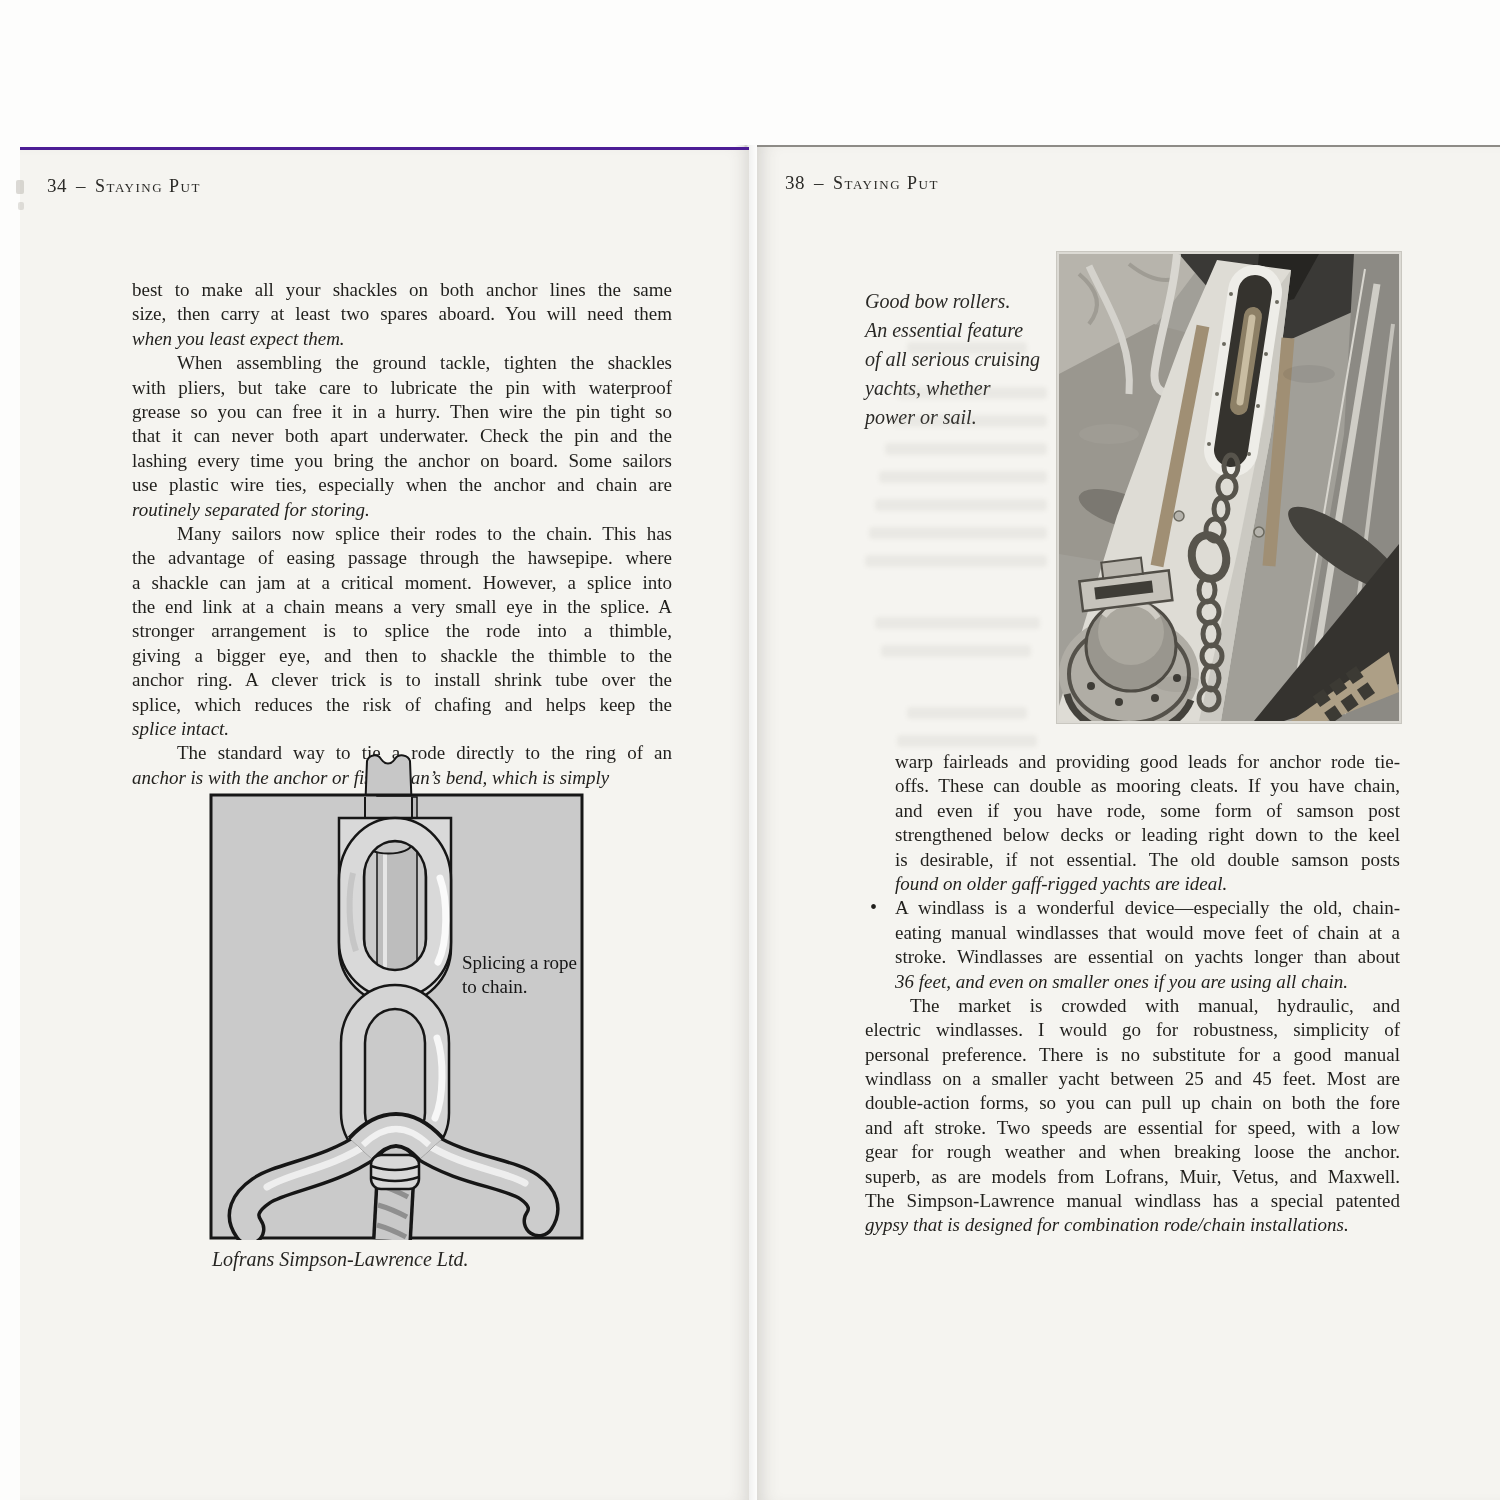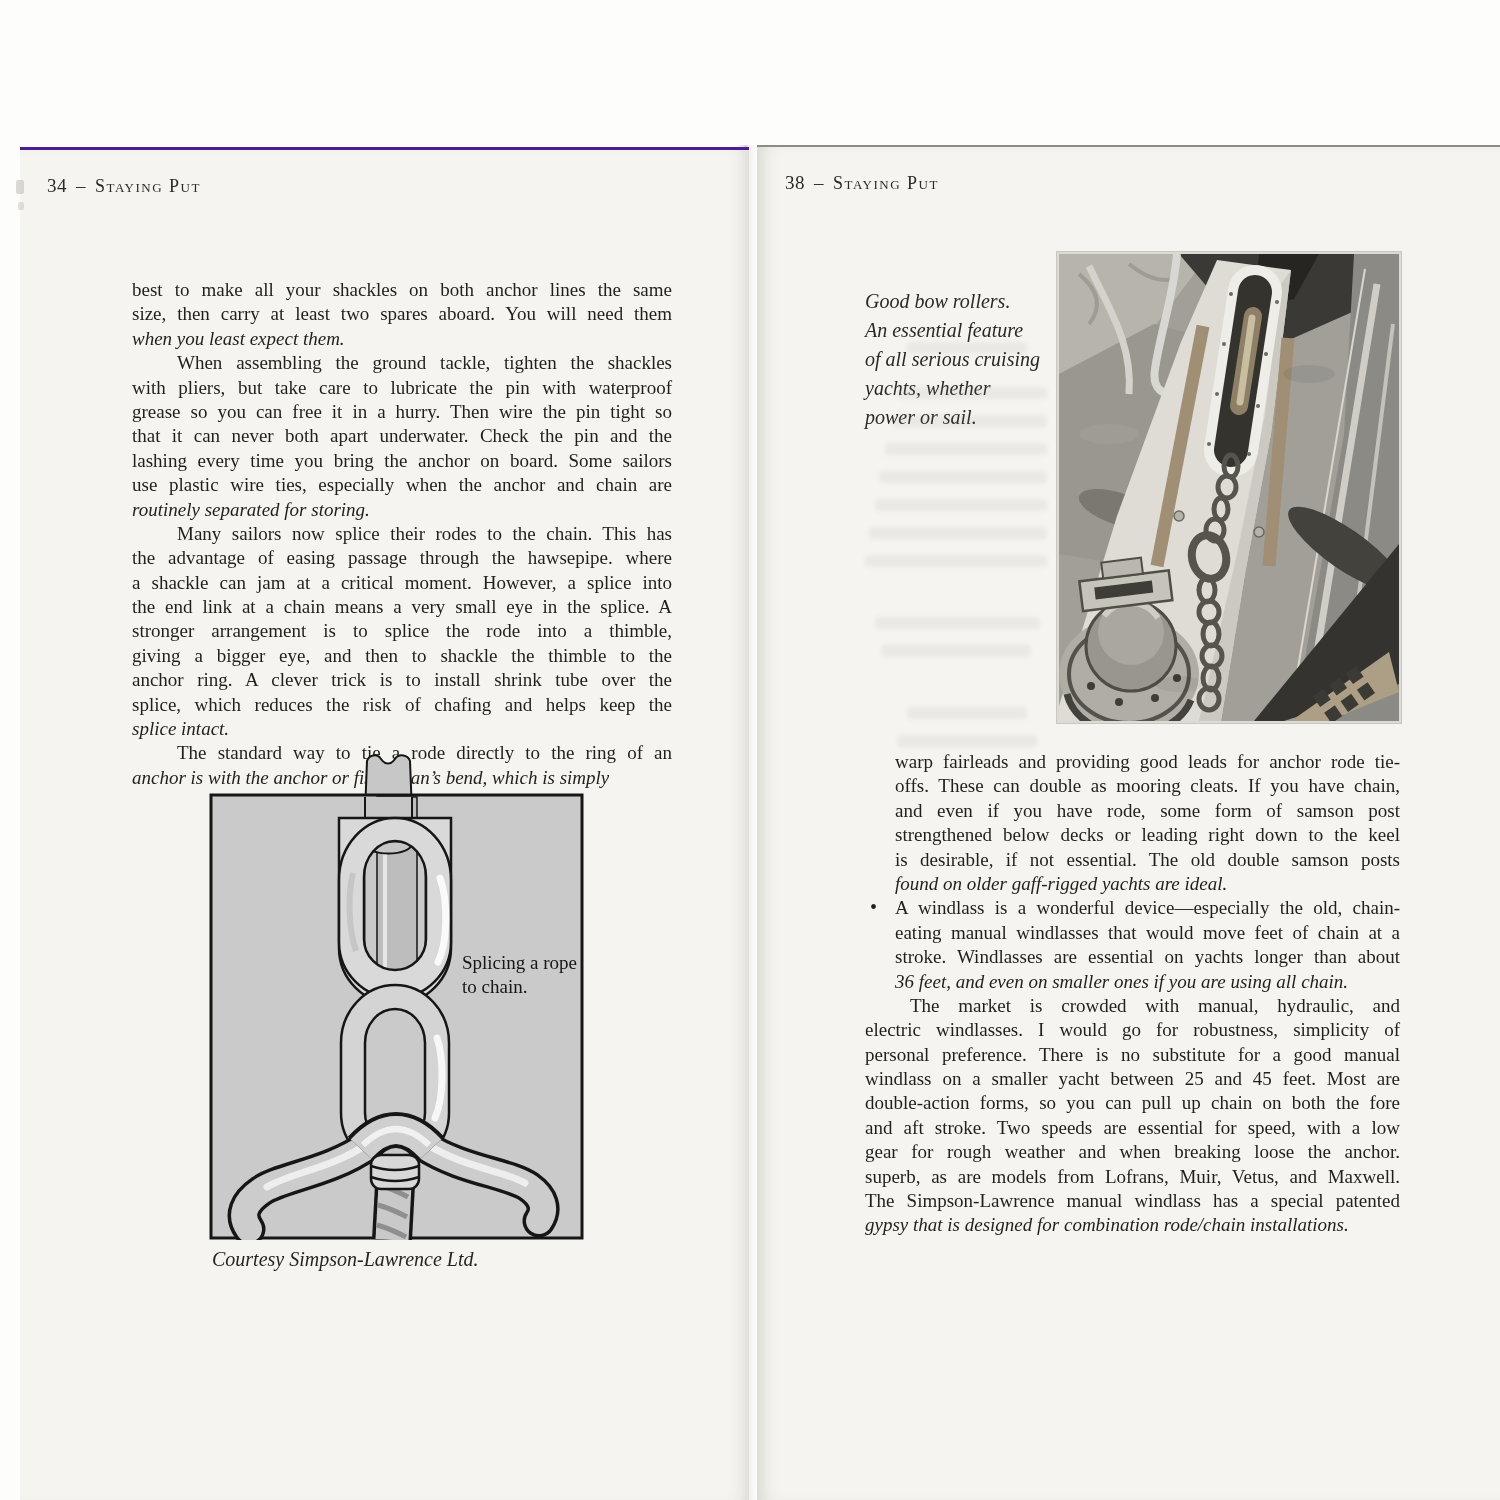--- a/index.html
+++ b/index.html
@@ -134,21 +134,21 @@
           <rect x="162" y="402" width="48" height="34" rx="10" fill="#d8d8d8" stroke="#161616" stroke-width="2.5"></rect>
           <path d="M162,413 q24,8 48,0 M162,424 q24,8 48,0" stroke="#161616" stroke-width="2.5" fill="none"></path>
         </g>
       </g>
 
       <text x="253" y="216" font-size="19" fill="#161616" font-family="Liberation Serif, DejaVu Serif, serif">Splicing a rope</text>
       <text x="253" y="240" font-size="19" fill="#161616" font-family="Liberation Serif, DejaVu Serif, serif">to chain.</text>
     </svg>
   </div>
 
-  <div id="figure-credit">Courtesy Simpson-Lawrence Ltd.</div>
+  <div id="figure-credit">Lofrans Simpson-Lawrence Ltd.</div>
 
   <div class="edge-mark" style="left:-4px;top:30px;width:8px;height:14px;opacity:.5;"></div>
   <div class="edge-mark" style="left:-2px;top:52px;width:6px;height:8px;opacity:.4;"></div>
 </div>
 
 <div class="page" id="right-page">
 
   <div class="running-head" style="left:28px;top:25px;">
     <span>38</span>
     <span>–</span>

